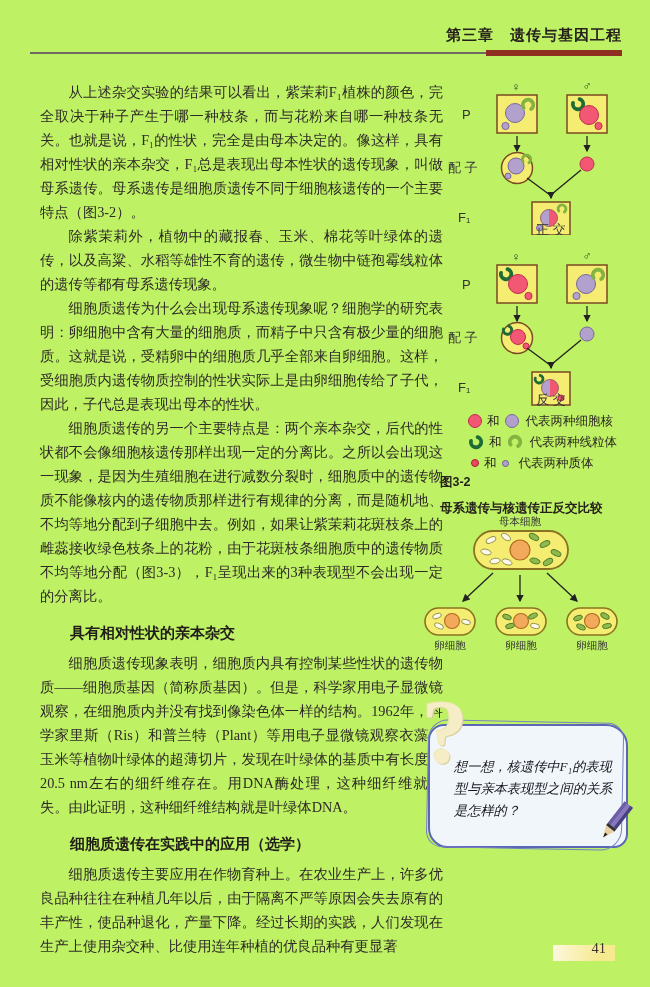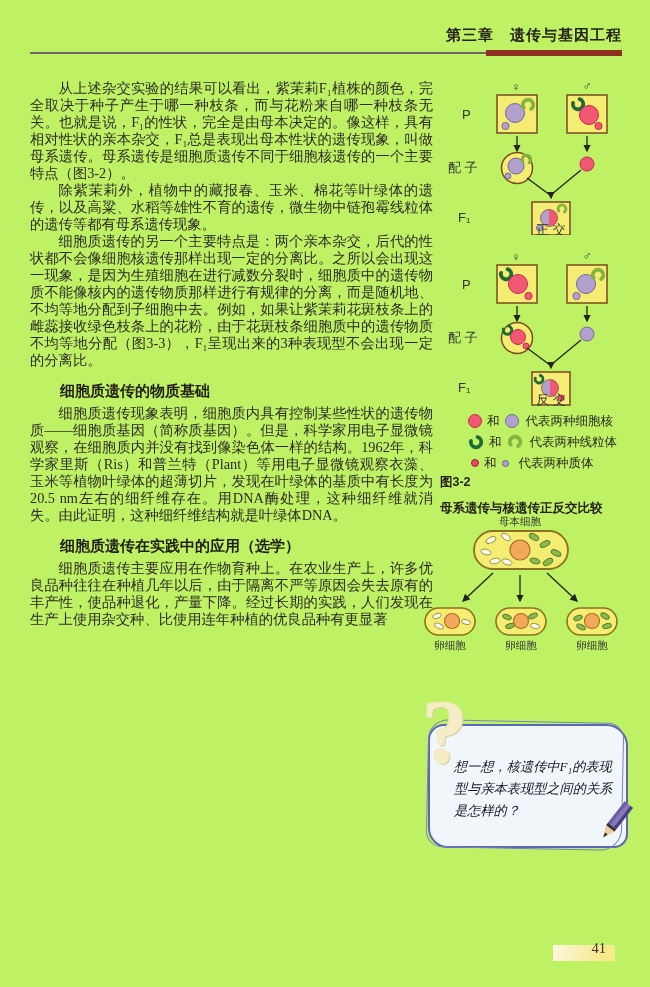--- a/index.html
+++ b/index.html
@@ -15,22 +15,22 @@
   .chapter-title{
     position:absolute;top:26px;right:28px;
     font-family:"Liberation Sans","DejaVu Sans",sans-serif;
     font-weight:700;font-size:15px;letter-spacing:1px;color:#26211c;
   }
   .header-rule{position:absolute;top:50px;left:30px;right:28px;height:7px;}
   .rule-thin{position:absolute;left:0;right:0;top:2px;height:2px;background:#6f6a63;}
   .rule-red{position:absolute;right:0;top:0;width:136px;height:6px;background:#8e2f22;}
   
   .text-col{
-    position:absolute;left:30px;top:80px;width:403px;
-    font-size:14.3px;line-height:17px;text-align:justify;
+    position:absolute;left:40px;top:80px;width:403px;
+    font-size:14.3px;line-height:24px;text-align:justify;
   }
   .text-col p{margin:0;text-indent:2em;}
   .section-heading{
     margin:13px 0 6px 0;padding-left:2em;
     font-family:"Liberation Sans","DejaVu Sans",sans-serif;
     font-weight:700;font-size:15px;color:#211d18;
   }
   
   .fig-svg{position:absolute;}
   .fig-svg text{font-family:"Liberation Sans","DejaVu Sans",sans-serif;fill:#333;}
@@ -103,22 +103,23 @@
 
   <div class="chapter-title">第三章　遗传与基因工程</div>
   <div class="header-rule">
     <div class="rule-thin"></div>
     <div class="rule-red"></div>
   </div>
 
   <div class="text-col">
     <p>从上述杂交实验的结果可以看出，紫茉莉F₁植株的颜色，完全取决于种子产生于哪一种枝条，而与花粉来自哪一种枝条无关。也就是说，F₁的性状，完全是由母本决定的。像这样，具有相对性状的亲本杂交，F₁总是表现出母本性状的遗传现象，叫做母系遗传。母系遗传是细胞质遗传不同于细胞核遗传的一个主要特点（图3-2）。</p>
     <p>除紫茉莉外，植物中的藏报春、玉米、棉花等叶绿体的遗传，以及高粱、水稻等雄性不育的遗传，微生物中链孢霉线粒体的遗传等都有母系遗传现象。</p>
+    <p>细胞质遗传为什么会出现母系遗传现象呢？细胞学的研究表明：卵细胞中含有大量的细胞质，而精子中只含有极少量的细胞质。这就是说，受精卵中的细胞质几乎全部来自卵细胞。这样，受细胞质内遗传物质控制的性状实际上是由卵细胞传给了子代，因此，子代总是表现出母本的性状。</p>
     <p>细胞质遗传的另一个主要特点是：两个亲本杂交，后代的性状都不会像细胞核遗传那样出现一定的分离比。之所以会出现这一现象，是因为生殖细胞在进行减数分裂时，细胞质中的遗传物质不能像核内的遗传物质那样进行有规律的分离，而是随机地、不均等地分配到子细胞中去。例如，如果让紫茉莉花斑枝条上的雌蕊接收绿色枝条上的花粉，由于花斑枝条细胞质中的遗传物质不均等地分配（图3-3），F₁呈现出来的3种表现型不会出现一定的分离比。</p>
-    <h3 class="section-heading">细胞质遗传的物质基础</h3>
+    <h3 class="section-heading">具有相对性状的亲本杂交</h3>
     <p>细胞质遗传现象表明，细胞质内具有控制某些性状的遗传物质——细胞质基因（简称质基因）。但是，科学家用电子显微镜观察，在细胞质内并没有找到像染色体一样的结构。1962年，科学家里斯（Ris）和普兰特（Plant）等用电子显微镜观察衣藻、玉米等植物叶绿体的超薄切片，发现在叶绿体的基质中有长度为20.5 nm左右的细纤维存在。用DNA酶处理，这种细纤维就消失。由此证明，这种细纤维结构就是叶绿体DNA。</p>
     <h3 class="section-heading">细胞质遗传在实践中的应用（选学）</h3>
     <p>细胞质遗传主要应用在作物育种上。在农业生产上，许多优良品种往往在种植几年以后，由于隔离不严等原因会失去原有的丰产性，使品种退化，产量下降。经过长期的实践，人们发现在生产上使用杂交种、比使用连年种植的优良品种有更显著</p>
   </div>
 
   <svg class="fig-svg" style="left:440px;top:78px" width="192" height="157" viewBox="0 0 192 157">
     <defs>
       <marker id="ah1" markerWidth="7" markerHeight="7" refX="5" refY="3" orient="auto">
         <path d="M0,0 L6,3 L0,6 Z" fill="#222"></path>
       </marker>

